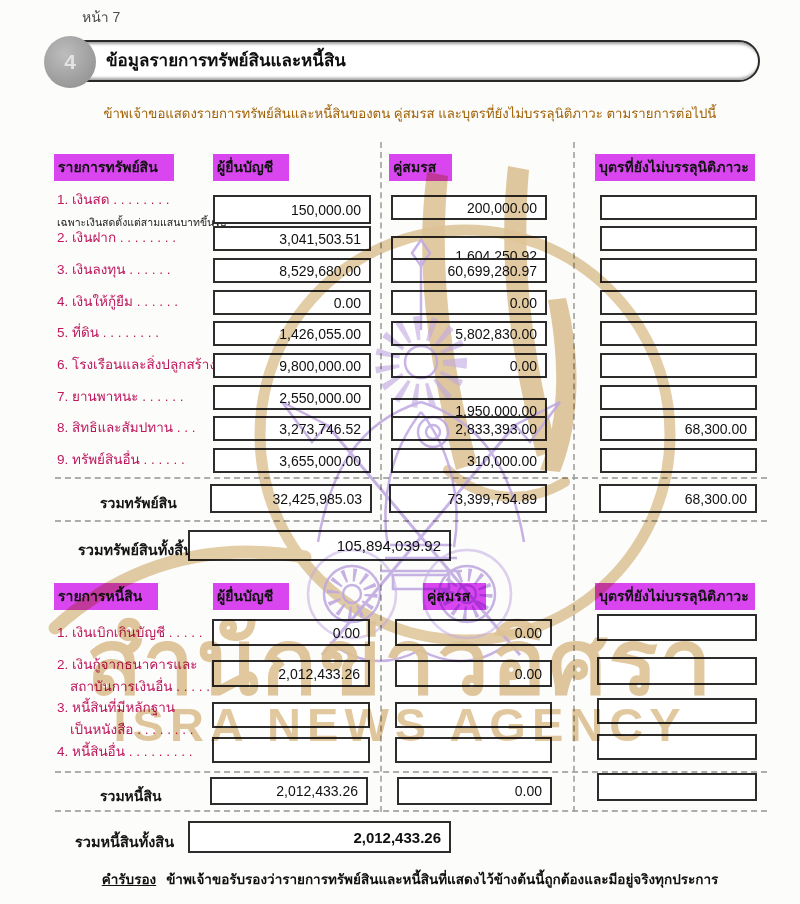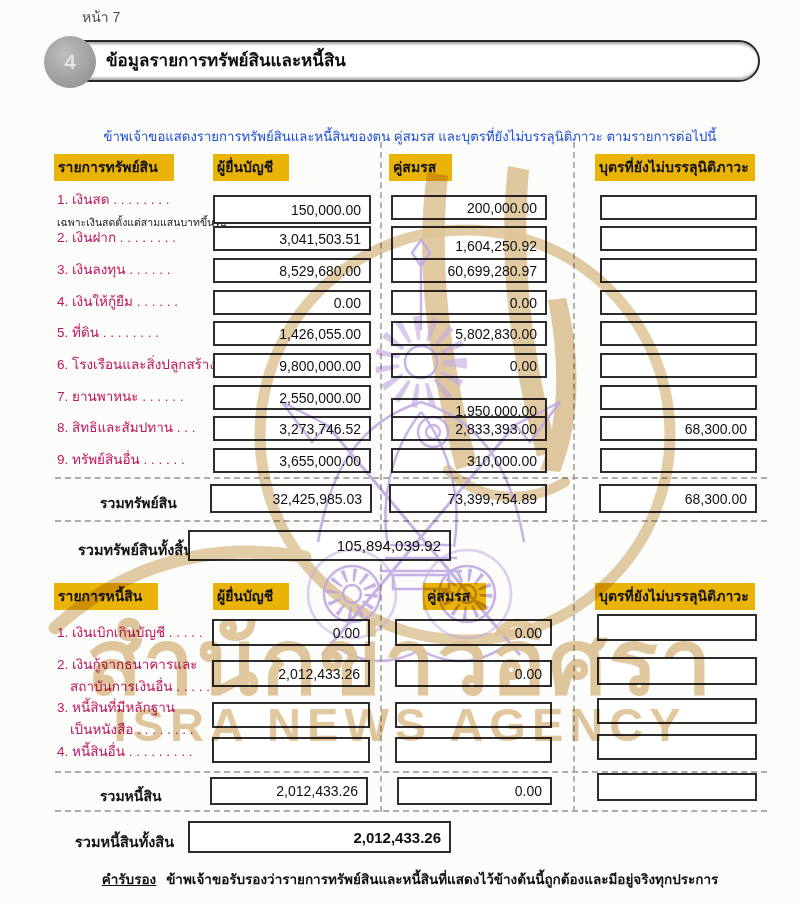--- a/index.html
+++ b/index.html
@@ -3,21 +3,21 @@
 <meta charset="utf-8">
 <style>
   html,body{margin:0;padding:0;background:#ffffff;}
   #page{
     position:relative;width:800px;height:904px;background:#fcfcfb;overflow:hidden;
     font-family:"Liberation Sans","DejaVu Sans",sans-serif;color:#141414;
   }
   .lbl{position:absolute;font-size:13.5px;line-height:1.25;color:#be185d;white-space:nowrap;}
   .note{position:absolute;font-size:10.5px;color:#222;white-space:nowrap;}
   .colhead{position:absolute;font-size:14px;font-weight:700;color:#111;
-    background:#eab308;padding:2px 16px 3px 4px;white-space:nowrap;}
+    background:#d946ef;padding:2px 16px 3px 4px;white-space:nowrap;}
   .box{position:absolute;box-sizing:border-box;border:2px solid #2c2c2c;background:#fff;
     display:flex;align-items:center;justify-content:flex-end;
     padding-right:8px;font-size:14px;color:#101010;}
   .bigbox{position:absolute;box-sizing:border-box;border:2px solid #2c2c2c;background:#fff;
     display:flex;align-items:center;justify-content:flex-end;
     padding-right:8px;font-size:15px;color:#101010;}
   .total-lbl{position:absolute;font-size:14px;font-weight:700;white-space:nowrap;}
   .dashv{position:absolute;width:0;border-left:2px dashed #a0a09c;opacity:.8;}
   .dashh{position:absolute;height:0;border-top:2px dashed #a0a09c;opacity:.85;}
   #banner-pill{
@@ -28,21 +28,21 @@
   #banner-circle{
     position:absolute;left:44px;top:36px;width:52px;height:52px;border-radius:50%;
     background:radial-gradient(circle at 40% 35%,#bdbdbd,#979797 75%);
     display:flex;align-items:center;justify-content:center;
     font-size:21px;font-weight:700;color:#e3e3e3;
   }
   #banner-title{position:absolute;left:106px;top:40px;height:42px;line-height:42px;
     font-size:17px;font-weight:700;color:#0d0d0d;white-space:nowrap;}
   #page-label{position:absolute;left:82px;top:6px;font-size:14px;color:#4a4a4a;}
   #intro{position:absolute;left:60px;top:103px;width:700px;text-align:center;
-    font-size:13.2px;color:#1d4ed8;white-space:nowrap;margin-top:23px;}
+    font-size:13.2px;color:#a16207;white-space:nowrap;}
   #cert{position:absolute;left:60px;top:868px;width:700px;text-align:center;
     font-size:13.5px;font-weight:700;color:#0f0f0f;white-space:nowrap;}
   #cert .cert-title{text-decoration:underline;margin-right:10px;}
   #watermark{position:absolute;left:0;top:0;width:800px;height:904px;
     pointer-events:none;mix-blend-mode:multiply;opacity:.92;z-index:6;}
 </style>
 </head>
 <body>
 
 <div id="page">
@@ -64,21 +64,21 @@
   <div class="colhead" style="left:595px;top:154px;padding-right:6px;">บุตรที่ยังไม่บรรลุนิติภาวะ</div>
 
   <div class="lbl" style="left:57px;top:192px;">1. เงินสด . . . . . . . .</div>
   <div class="note" style="left:57px;top:214px;">เฉพาะเงินสดตั้งแต่สามแสนบาทขึ้นไป</div>
   <div class="box" style="left:213px;top:195px;width:158px;height:29px;">150,000.00</div>
   <div class="box" style="left:391px;top:195px;width:156px;height:25px;">200,000.00</div>
   <div class="box" style="left:600px;top:195px;width:157px;height:25px;"></div>
 
   <div class="lbl" style="left:57px;top:230px;">2. เงินฝาก . . . . . . . .</div>
   <div class="box" style="left:213px;top:226px;width:158px;height:25px;">3,041,503.51</div>
-  <div class="box" style="left:391px;top:226px;width:156px;height:40px;padding-left:10px;">1,604,250.92</div>
+  <div class="box" style="left:391px;top:236px;width:156px;height:40px;padding-left:10px;">1,604,250.92</div>
   <div class="box" style="left:600px;top:226px;width:157px;height:25px;"></div>
 
   <div class="lbl" style="left:57px;top:262px;">3. เงินลงทุน . . . . . .</div>
   <div class="box" style="left:213px;top:258px;width:158px;height:25px;">8,529,680.00</div>
   <div class="box" style="left:391px;top:258px;width:156px;height:25px;">60,699,280.97</div>
   <div class="box" style="left:600px;top:258px;width:157px;height:25px;"></div>
 
   <div class="lbl" style="left:57px;top:294px;">4. เงินให้กู้ยืม . . . . . .</div>
   <div class="box" style="left:213px;top:290px;width:158px;height:25px;">0.00</div>
   <div class="box" style="left:391px;top:290px;width:156px;height:25px;">0.00</div>

